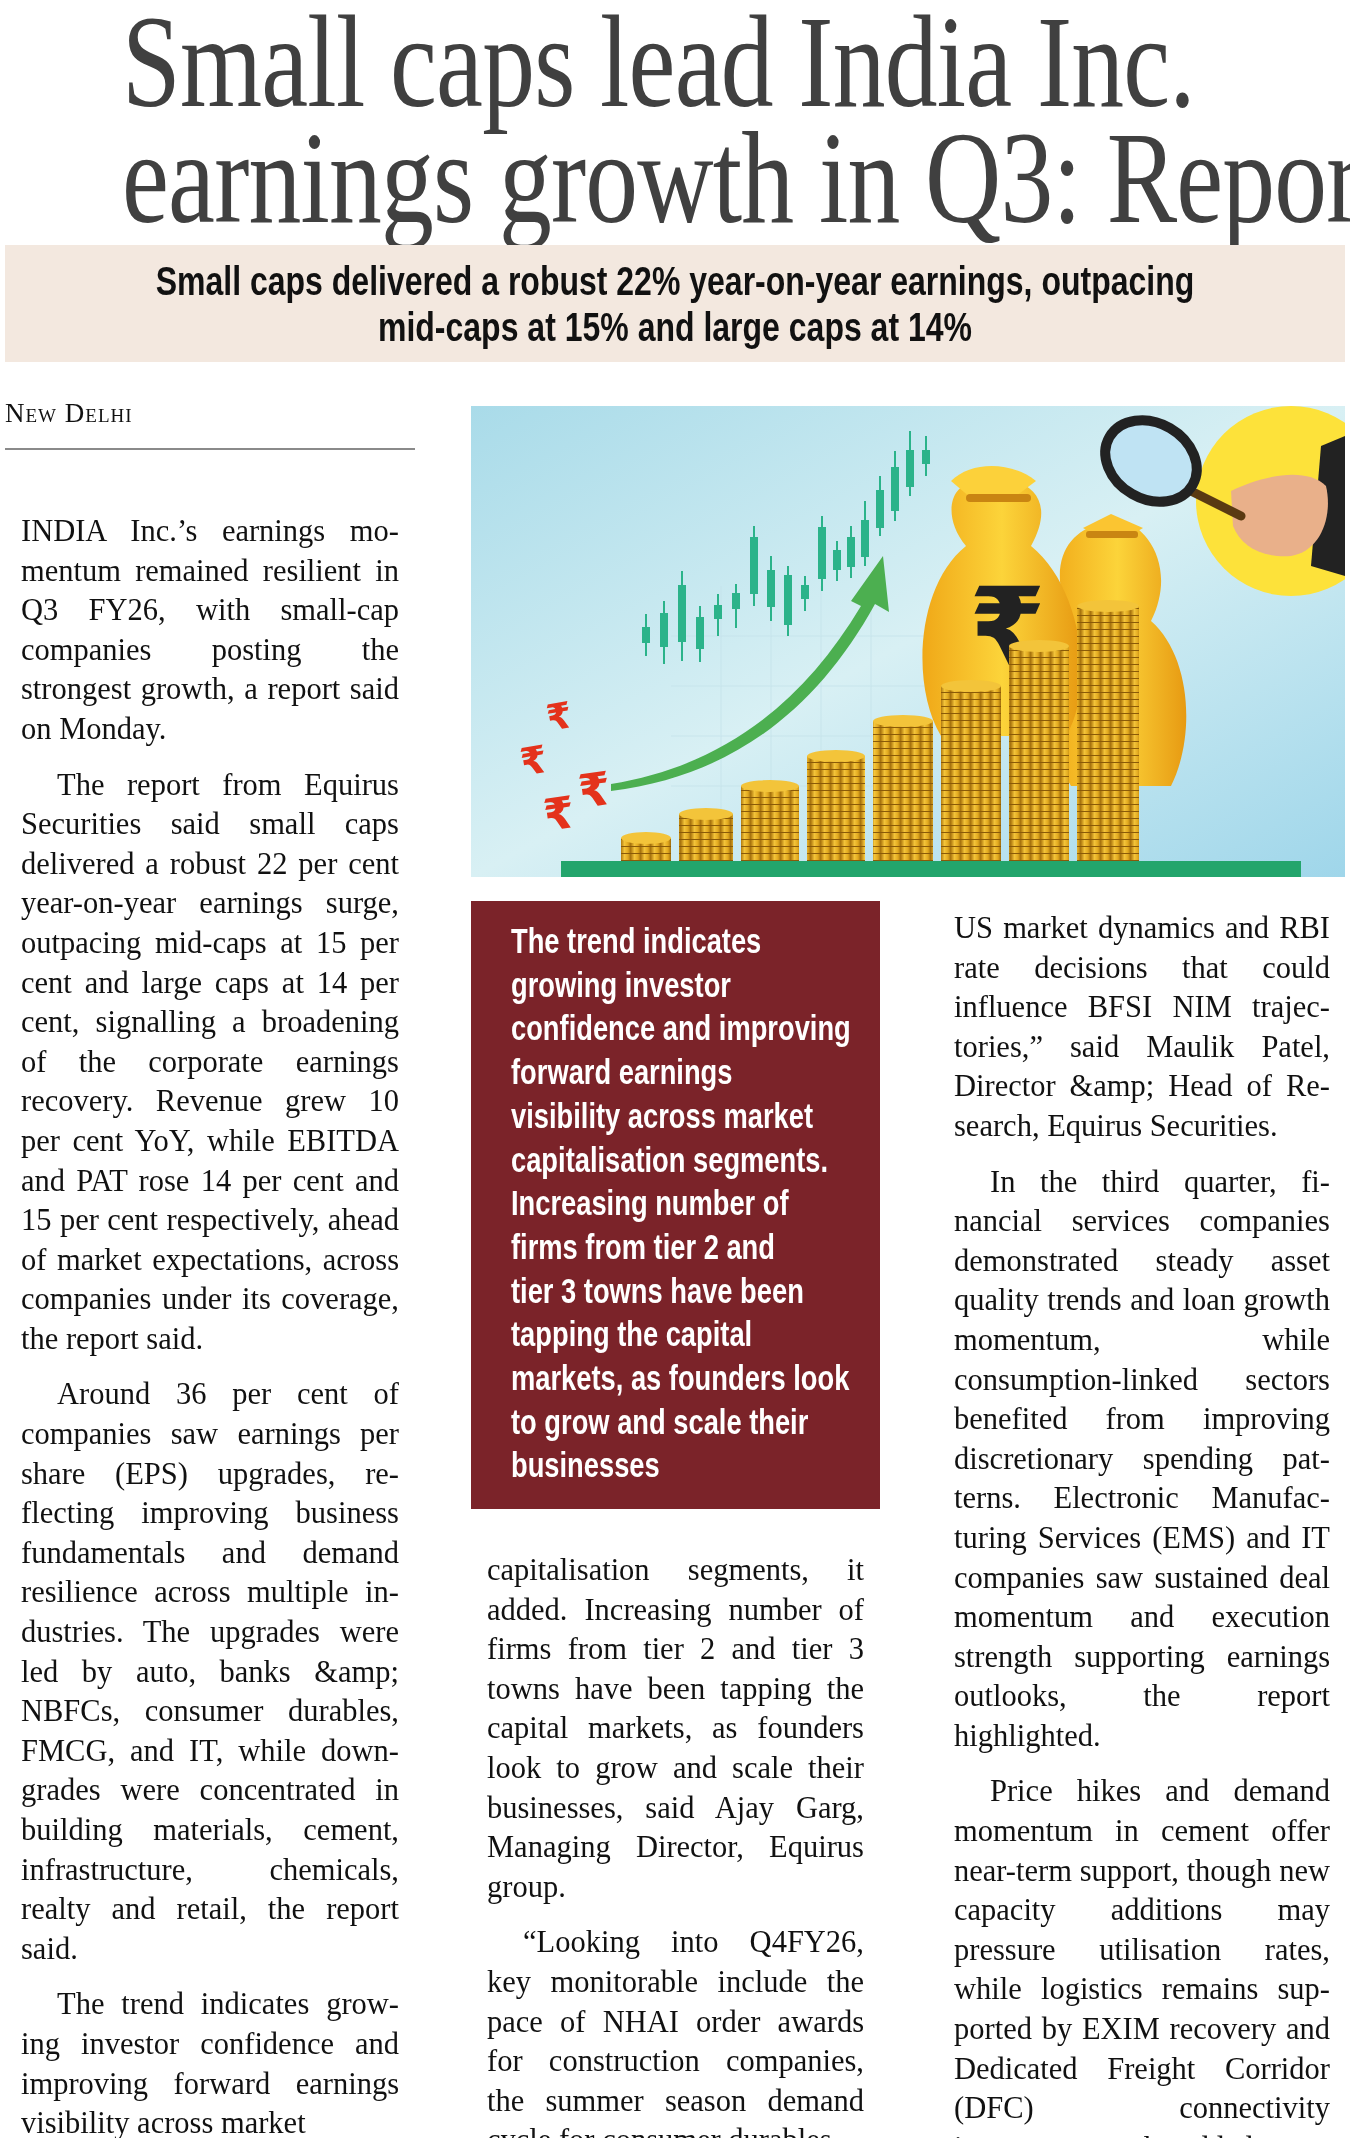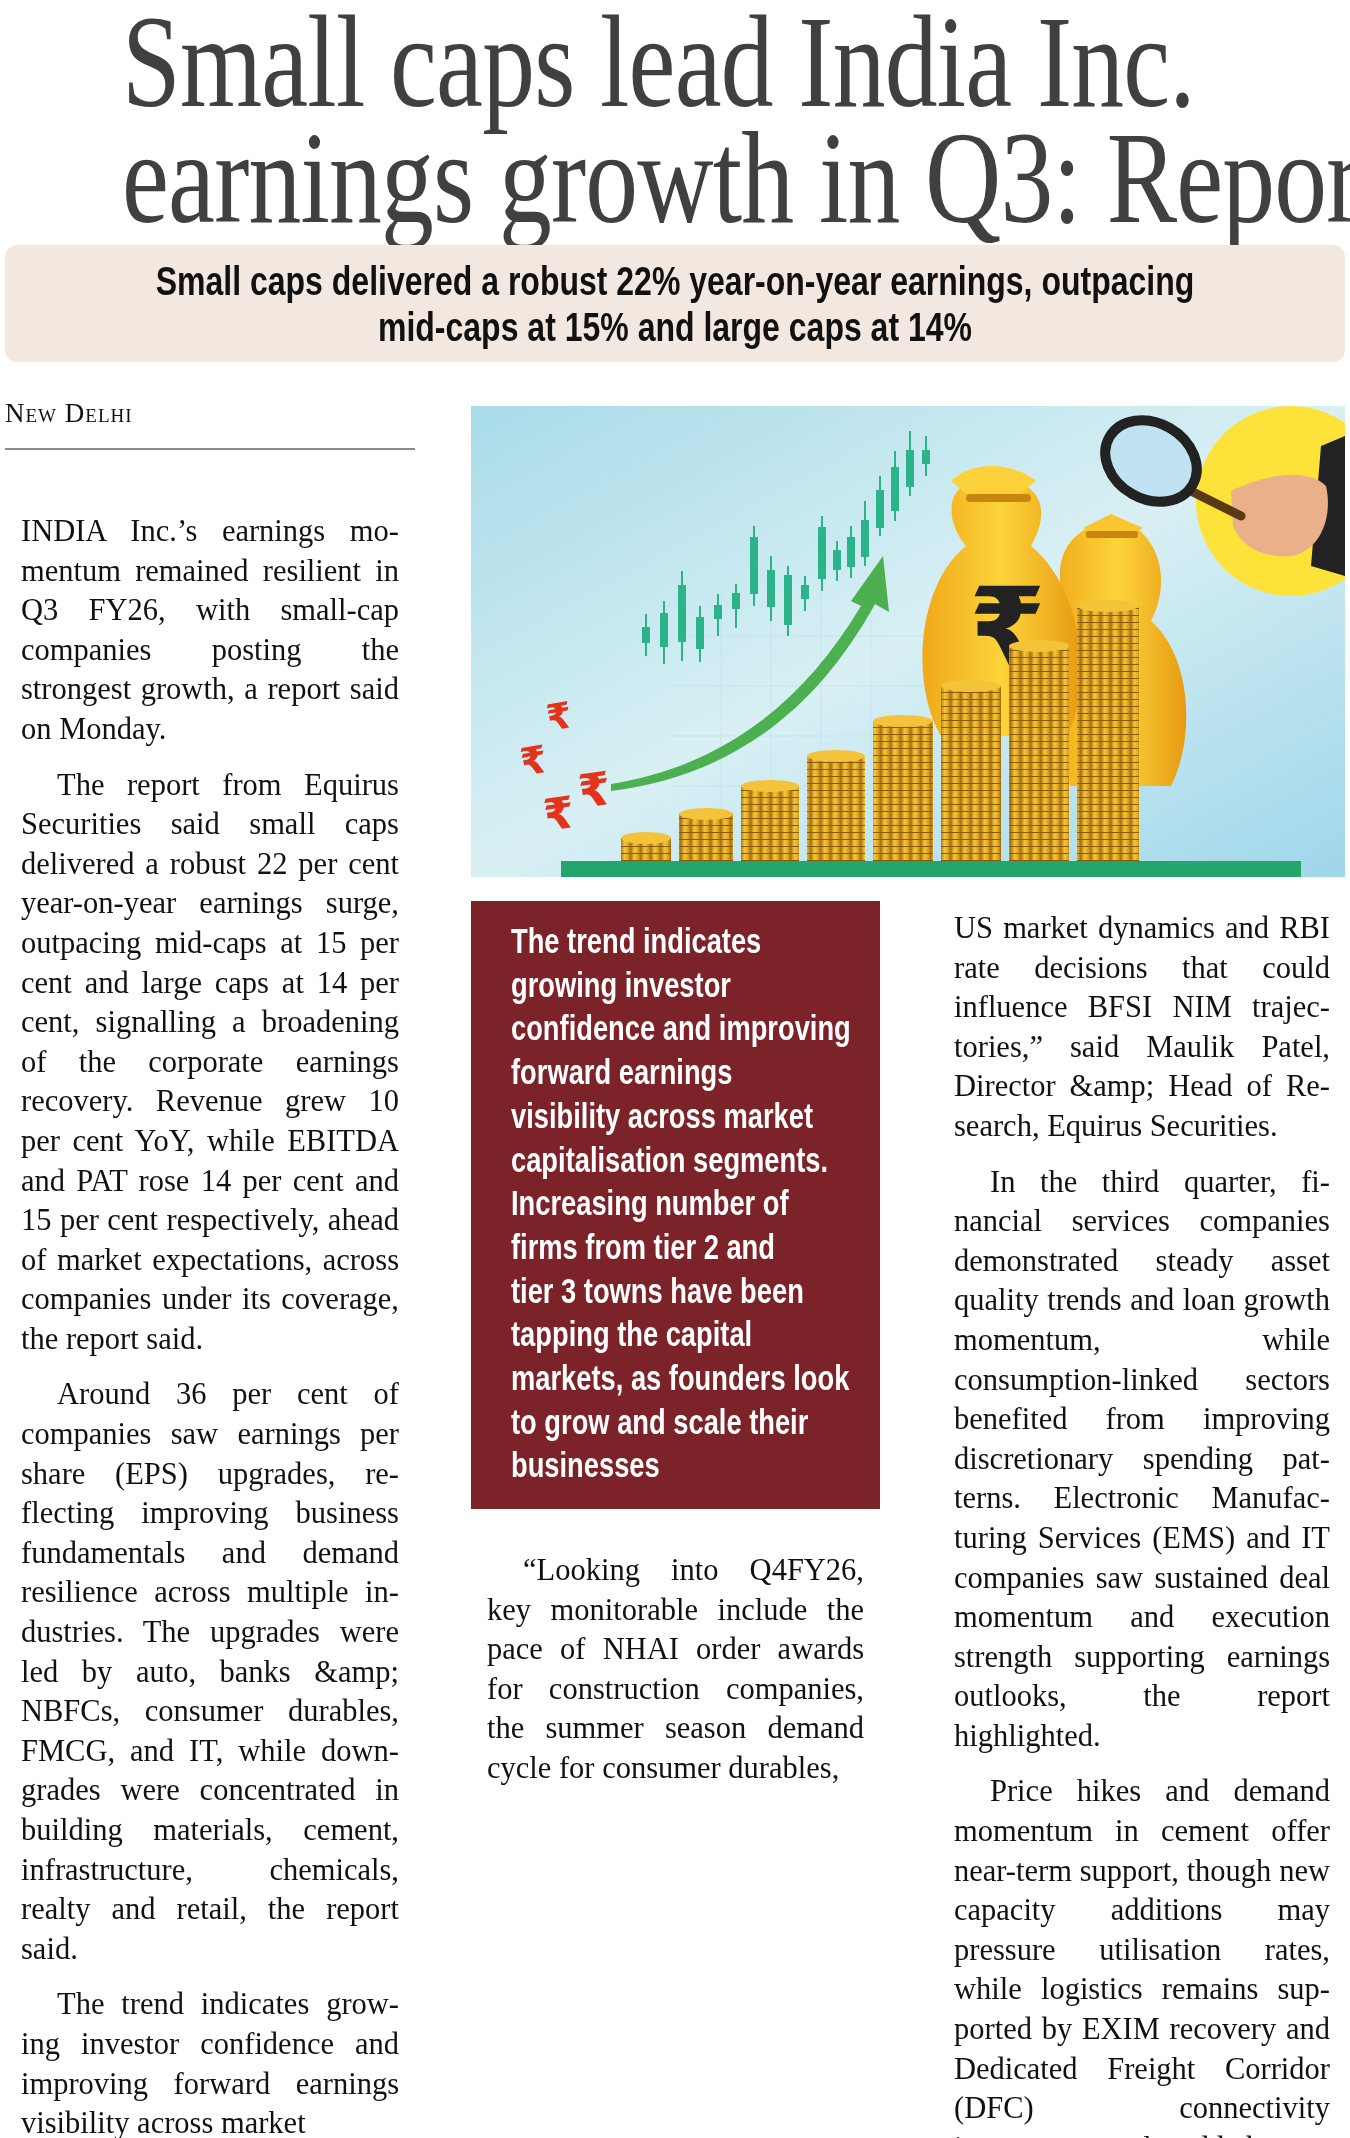--- a/index.html
+++ b/index.html
@@ -14,21 +14,21 @@
   .headline .hl-line {
     display: block; font-size: 132px; line-height: 116px; letter-spacing: -1px;
     transform: scaleX(0.80); transform-origin: center;
     white-space: nowrap;
   }
   .headline .hl-line:first-child { margin-top: 4px; }
 
   .subhead-band {
     position: absolute; left: 5px; top: 245px; width: 1340px; height: 117px;
     background: #f3e8df;
-    display: flex; align-items: center; justify-content: center; border-radius: 12px;
+    display: flex; align-items: center; justify-content: center;
   }
   .subhead-band p {
     margin: 0; text-align: center;
     font-family: "Liberation Sans", "DejaVu Sans", sans-serif; font-weight: bold;
     font-size: 40px; line-height: 46px; color: #111;
     transform: scaleX(0.80); transform-origin: center;
     width: 1600px; white-space: normal;
   }
   .subhead-band p span { display: block; white-space: nowrap; }
 
@@ -240,20 +240,21 @@
 </div>
 
 <div class="col col-left">
   <p>INDIA Inc.’s earnings mo­mentum remained resilient in Q3 FY26, with small-cap companies posting the strongest growth, a report said on Monday.</p>
   <p class="indent">The report from Equirus Securities said small caps delivered a robust 22 per cent year-on-year earnings surge, outpacing mid-caps at 15 per cent and large caps at 14 per cent, signalling a broadening of the corporate earnings recovery. Revenue grew 10 per cent YoY, while EBITDA and PAT rose 14 per cent and 15 per cent re­spectively, ahead of market expectations, across compa­nies under its coverage, the report said.</p>
   <p class="indent">Around 36 per cent of companies saw earnings per share (EPS) upgrades, re­flecting improving business fundamentals and demand resilience across multiple in­dustries. The upgrades were led by auto, banks &amp;amp; NBFCs, consumer durables, FMCG, and IT, while down­grades were concentrated in building materials, cement, infrastructure, chemicals, realty and retail, the report said.</p>
   <p class="indent">The trend indicates grow­ing investor confidence and improving forward earn­ings visibility across market</p>
 </div>
 
 <div class="col col-mid">
+  <p>capitalisation segments, it added. Increasing number of firms from tier 2 and tier 3 towns have been tapping the capital markets, as founders look to grow and scale their businesses, said Ajay Garg, Managing Director, Equirus group.</p>
   <p class="indent">“Looking into Q4FY26, key monitorable include the pace of NHAI order awards for construction companies, the summer season demand cycle for consumer durables,</p>
 </div>
 
 <div class="col col-right">
   <p>US market dynamics and RBI rate decisions that could influence BFSI NIM trajec­tories,” said Maulik Patel, Director &amp;amp; Head of Re­search, Equirus Securities.</p>
   <p class="indent">In the third quarter, fi­nancial services companies demonstrated steady as­set quality trends and loan growth momentum, while consumption-linked sectors benefited from improving discretionary spending pat­terns. Electronic Manufac­turing Services (EMS) and IT companies saw sustained deal momentum and ex­ecution strength supporting earnings outlooks, the re­port highlighted.</p>
   <p class="indent">Price hikes and demand momentum in cement offer near-term support, though new capacity additions may pressure utilisation rates, while logistics remains sup­ported by EXIM recovery and Dedicated Freight Cor­ridor (DFC) connectivity improvements, he added.</p>
 </div>
 
 </body></html>

